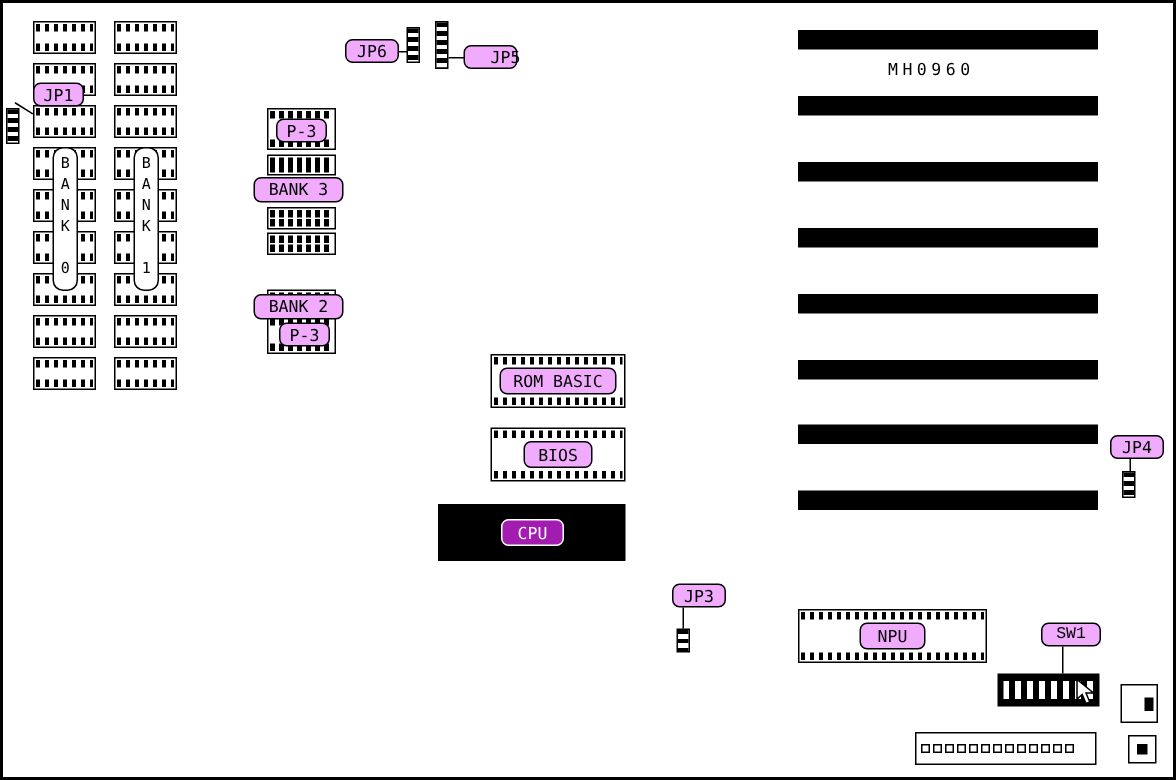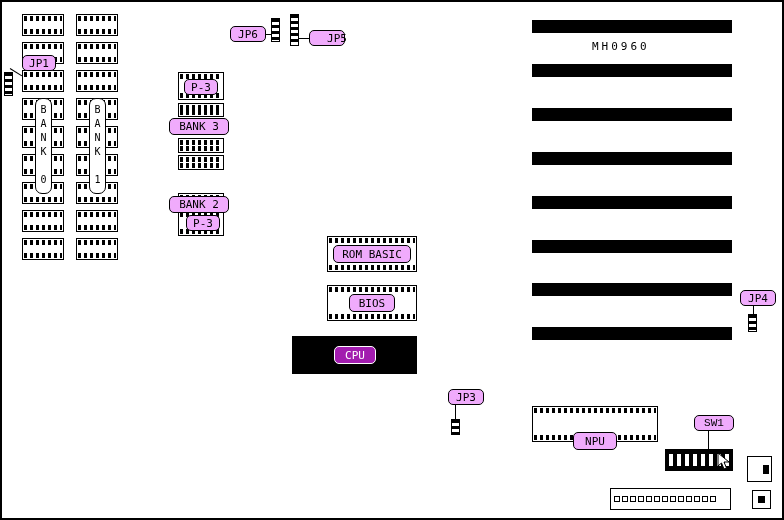--- a/index.html
+++ b/index.html
@@ -106,21 +106,21 @@
   <div class="slot" style="top:194px;"></div>
   <div class="slot" style="top:238px;"></div>
   <div class="slot" style="top:281px;"></div>
   <div class="slot" style="top:325px;"></div>
 
   <div class="lbl" style="left:738px;top:288px;width:36px;height:16px;">JP4</div>
   <div class="tail" style="left:751px;top:304px;width:1px;height:8px;"></div>
   <div class="jumper" style="left:746px;top:312px;height:18px;"></div>
 
   <div class="chip pins" style="left:530px;top:404px;width:126px;height:36px;"></div>
-  <div class="lbl" style="left:571px;top:430px;width:44px;height:18px;">NPU</div>
+  <div class="lbl" style="left:571px;top:413px;width:44px;height:18px;">NPU</div>
 
   <div class="lbl" style="left:692px;top:413px;width:40px;height:16px;font-family:Liberation Mono, monospace;">SW1</div>
   <div class="tail" style="left:706px;top:429px;width:1px;height:18px;"></div>
   <div class="dipswitch" style="left:663px;top:447px;width:68px;height:22px;">
     <div class="dipswitch-inner"></div>
   </div>
   <svg width="16" height="18" viewBox="0 0 16 18" style="position:absolute;left:714px;top:451px;z-index:6;">
     <polygon points="2,0 2,13 5.5,10 8,16 10.5,15 8,9 13,9" fill="#fff" stroke="#000" stroke-width="1"></polygon>
   </svg>
 

